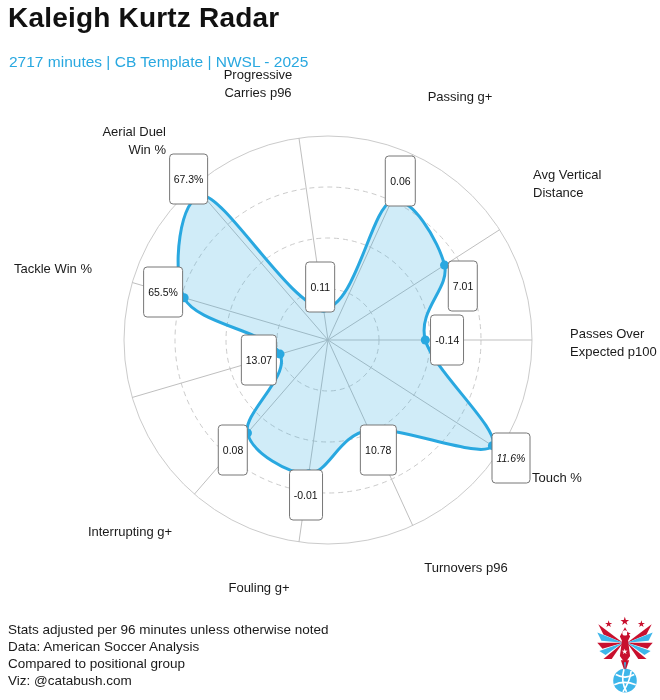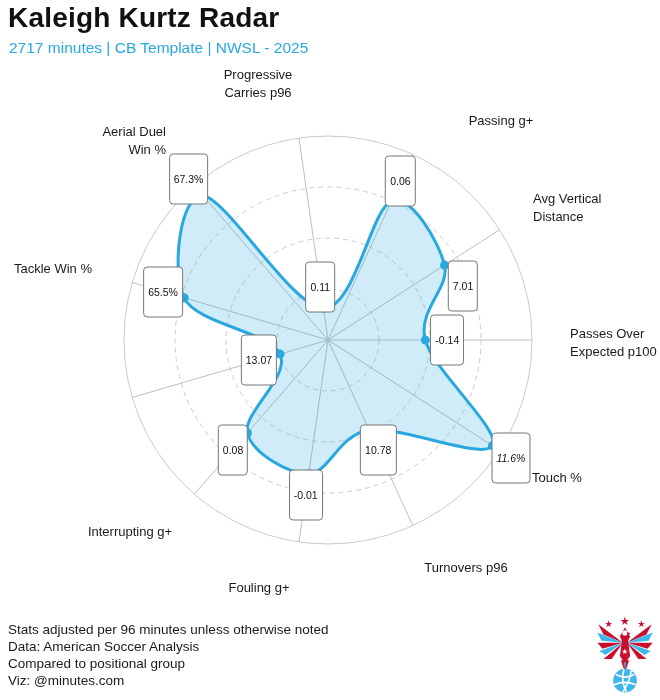--- a/index.html
+++ b/index.html
@@ -31,21 +31,21 @@
     white-space:nowrap;z-index:3;
   }
   .footer{position:absolute;left:8px;top:621px;font-size:13.5px;line-height:17px;}
   .footer p{margin:0;}
   .logo{position:absolute;left:596px;top:615px;width:58px;height:80px;}
 </style>
 </head>
 <body>
 
 <h1 class="page-title">Kaleigh Kurtz Radar</h1>
-<p class="page-subtitle" style="color: rgb(41, 168, 224);">2717 minutes | CB Template | NWSL - 2025</p>
+<p class="page-subtitle" style="color: rgb(41, 168, 224); margin-top: 14px;">2717 minutes | CB Template | NWSL - 2025</p>
 
 <div id="chart">
   <svg id="radar-svg" width="660" height="700">
       <circle cx="328" cy="340" r="51" fill="none" stroke="#cbcbcb" stroke-width="1" stroke-dasharray="5,4"></circle>
       <circle cx="328" cy="340" r="102" fill="none" stroke="#cbcbcb" stroke-width="1" stroke-dasharray="5,4"></circle>
       <circle cx="328" cy="340" r="153" fill="none" stroke="#cbcbcb" stroke-width="1" stroke-dasharray="5,4"></circle>
       <circle cx="328" cy="340" r="204" fill="none" stroke="#cbcbcb" stroke-width="1" stroke-dasharray="none"></circle>
       <line x1="328" y1="340" x2="298.97418069996866" y2="138.07550467077567" stroke="#bfbfbf" stroke-width="1"></line>
       <line x1="328" y1="340" x2="412.75055118962996" y2="154.4377622654493" stroke="#bfbfbf" stroke-width="1"></line>
       <line x1="328" y1="340" x2="499.6192204953635" y2="229.71471922072374" stroke="#bfbfbf" stroke-width="1"></line>
@@ -69,25 +69,25 @@
       <circle cx="280.0440943670874" cy="354.0794714008438" r="4.5" fill="#29a8e0"></circle>
       <circle cx="184.1349641160958" cy="297.75245509946217" r="4.5" fill="#29a8e0"></circle>
       <circle cx="202.9628513753368" cy="195.69018536560347" r="4.5" fill="#29a8e0"></circle>
     </svg>
 <div class="value-box" style="left: 320.313px; top: 286.522px;">0.11</div>
     <div class="axis-label center" style="left: 258px; top: 66px;">
       <div>Progressive</div>
       <div>Carries p96</div>
     </div>
     <div class="value-box" style="left: 400.448px; top: 181.373px;">0.06</div>
-    <div class="axis-label center" style="left: 460px; top: 112px; margin-left: 41px;">
+    <div class="axis-label center" style="left: 460px; top: 88px;">
       <div>Passing g+</div>
     </div>
     <div class="value-box" style="left: 463.037px; top: 253.223px; margin-top: 33px;">7.01</div>
-    <div class="axis-label left" style="left: 533px; top: 190px;">
+    <div class="axis-label left" style="left: 533px; top: 166px;">
       <div>Avg Vertical</div>
       <div>Distance</div>
     </div>
     <div class="value-box" style="left: 447.308px; top: 340.004px;">-0.14</div>
     <div class="axis-label left" style="left: 570px; top: 325px;">
       <div>Passes Over</div>
       <div>Expected p100</div>
     </div>
     <div class="value-box" style="left: 510.912px; top: 457.558px; font-style: italic;">11.6%</div>
     <div class="axis-label left" style="left: 532px; top: 469px;">
@@ -114,21 +114,21 @@
     <div class="axis-label right" style="left: 166px; top: 123px;">
       <div>Aerial Duel</div>
       <div>Win %</div>
     </div>
   </div>
 
 <div class="footer">
   <p>Stats adjusted per 96 minutes unless otherwise noted</p>
   <p>Data: American Soccer Analysis</p>
   <p>Compared to positional group</p>
-  <p>Viz: @minutes.com</p>
+  <p>Viz: @catabush.com</p>
 </div>
 
 <svg class="logo" viewBox="0 0 56 78">
   <g>
     <text x="8" y="12" font-size="9" fill="#c8102e">★</text>
     <text x="23" y="10" font-size="11" fill="#c8102e">★</text>
     <text x="40" y="12" font-size="9" fill="#c8102e">★</text>
   </g>
   <g>
 

